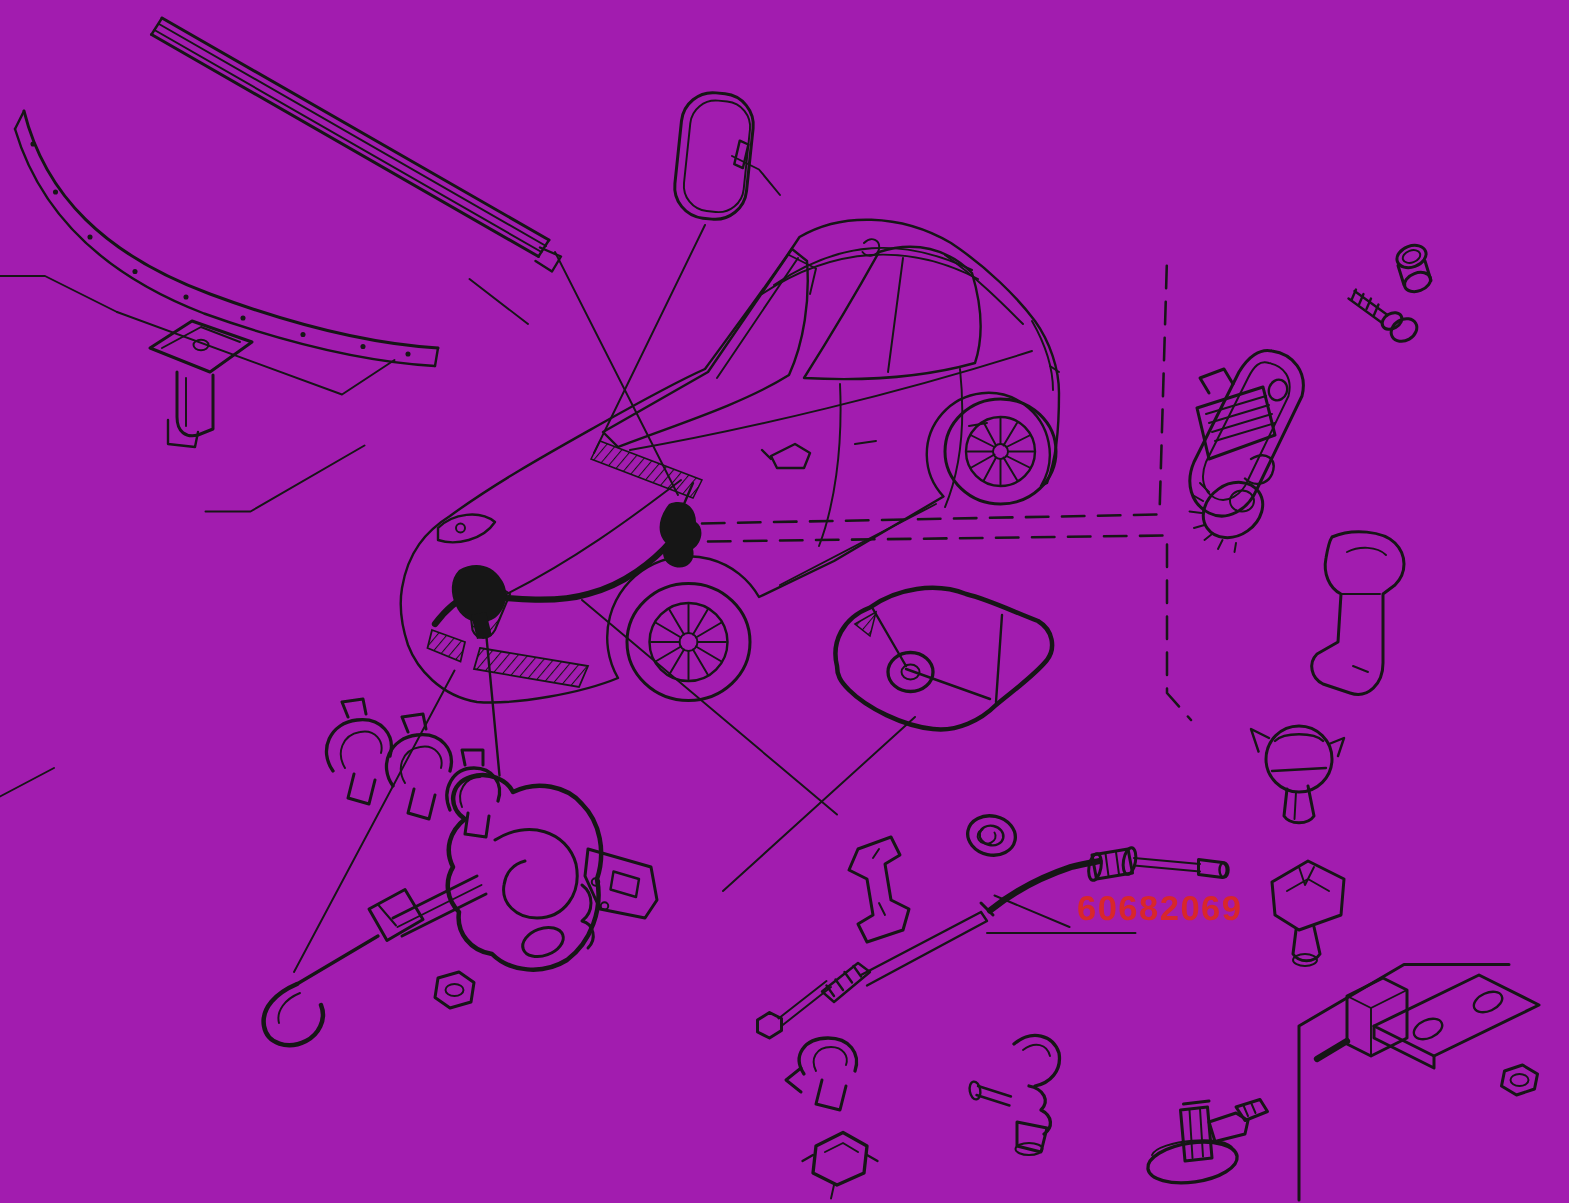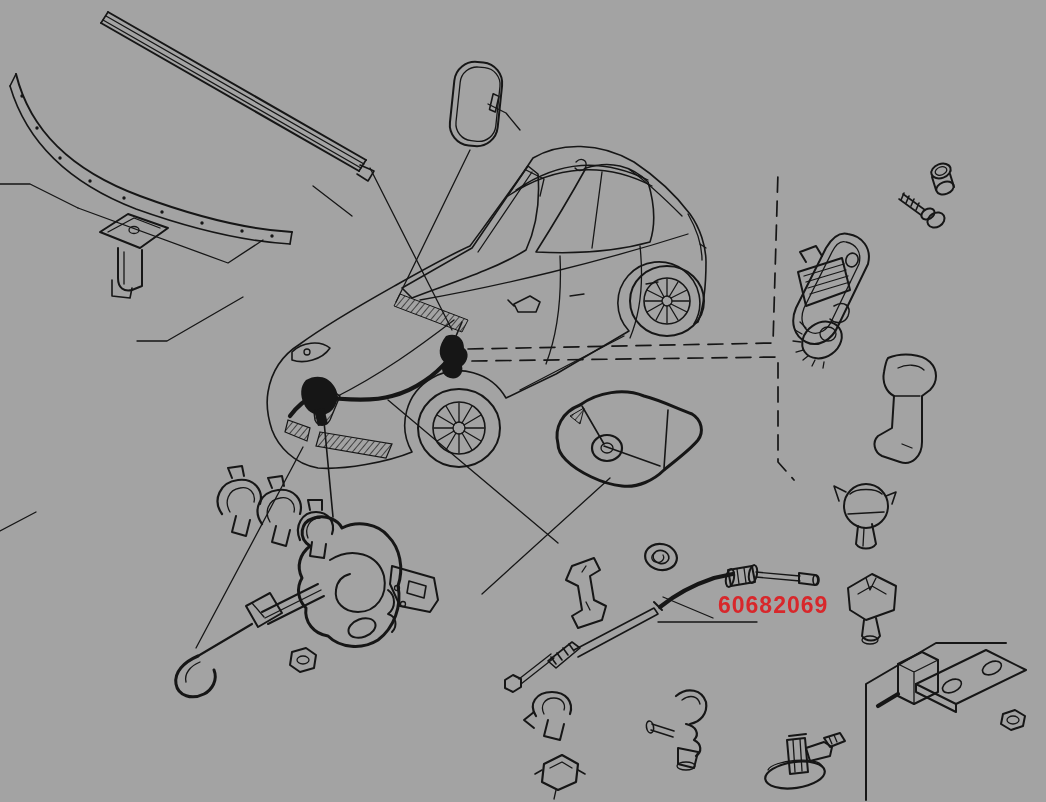--- a/index.html
+++ b/index.html
@@ -1,16 +1,16 @@
 <!DOCTYPE html>
 <html><head>
 <meta charset="utf-8">
 <style>
   html,body{margin:0;padding:0;background:#fff;}
-  #stage{position:relative;width:1046px;height:802px;background:#a3a3a3;overflow:hidden;
+  #stage{position:relative;width:1046px;height:802px;background:#a21caf;overflow:hidden;
          font-family:"Liberation Sans",sans-serif;}
   svg{display:block}
   .s1{fill:none;stroke:#161616;stroke-width:1.3;stroke-linecap:round;stroke-linejoin:round}
   .s16{fill:none;stroke:#161616;stroke-width:1.6;stroke-linecap:round;stroke-linejoin:round}
   .s2{fill:none;stroke:#161616;stroke-width:2;stroke-linecap:round;stroke-linejoin:round}
   .s22{fill:none;stroke:#161616;stroke-width:2.2;stroke-linecap:round;stroke-linejoin:round}
   .s3{fill:none;stroke:#161616;stroke-width:3;stroke-linecap:round;stroke-linejoin:round}
   .bold{fill:none;stroke:#161616;stroke-width:4.2;stroke-linecap:round;stroke-linejoin:round}
   .blob{fill:#161616;stroke:none}
   .dash{stroke-dasharray:15 9;stroke-width:1.7}

